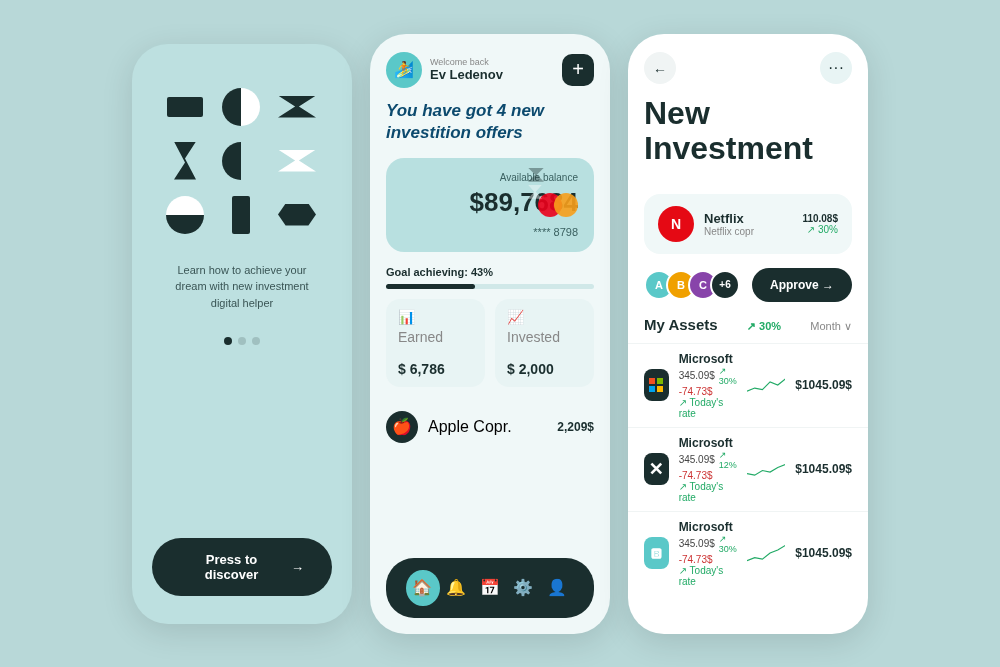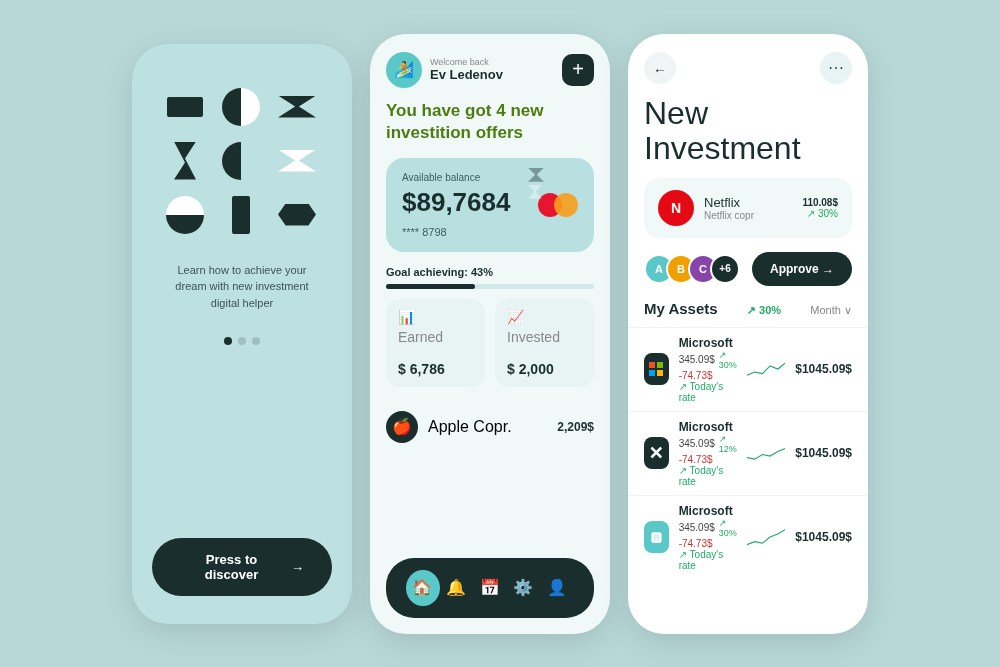--- a/index.html
+++ b/index.html
@@ -168,32 +168,34 @@
       width: 32px; height: 32px;
       background: #1a2e2e;
       border-radius: 10px;
       display: flex; align-items: center; justify-content: center;
       color: white; font-size: 20px; cursor: pointer;
     }
     .s2-headline {
       padding: 0 16px 14px;
       font-size: 17px;
       font-weight: 600;
-      color: #4d7c0f;
+      color: #0c4a6e;
       line-height: 1.3;
+      font-style: italic;
     }
     .s2-headline strong { font-weight: 800; }
 
     .balance-card {
       margin: 0 16px 14px;
       background: #b8e0e0;
       border-radius: 18px;
       padding: 14px 16px;
       position: relative;
       overflow: hidden;
+      text-align: right;
     }
     .balance-label { font-size: 10px; color: #3a6060; margin-bottom: 4px; }
     .balance-amount { font-size: 26px; font-weight: 800; color: #1a2e2e; }
     .balance-card-number { font-size: 11px; color: #3a6060; margin-top: 8px; }
     .balance-card-logo {
       position: absolute;
       right: 16px;
       top: 50%;
       transform: translateY(-50%);
       display: flex;
@@ -301,44 +303,44 @@
     .s3-more {
       width: 32px; height: 32px;
       background: #e8f4f4;
       border-radius: 50%;
       display: flex; align-items: center; justify-content: center;
       cursor: pointer;
       font-size: 16px;
       color: #1a2e2e;
     }
     .s3-title {
-      padding: 4px 16px 12px;
+      padding: 4px 16px 28px;
       font-size: 32px;
-      font-weight: 400;
+      font-weight: 700;
       color: #1a2e2e;
       line-height: 1.1;
     }
 
     .invest-card {
       margin: 0 16px 14px;
       background: #f0f8f8;
       border-radius: 16px;
       padding: 12px 14px;
       display: flex;
       align-items: center;
       gap: 10px;
     }
     .invest-logo {
       width: 36px; height: 36px; border-radius: 50%;
       background: #e50914;
       display: flex; align-items: center; justify-content: center;
       font-weight: 900; color: white; font-size: 14px;
     }
     .invest-info { flex: 1; }
-    .invest-name { font-size: 13px; font-weight: 400; color: #1a2e2e; }
+    .invest-name { font-size: 13px; font-weight: 700; color: #1a2e2e; }
     .invest-sub { font-size: 10px; color: #888; }
     .invest-price { text-align: right; }
     .invest-amount { font-size: 10px; font-weight: 700; color: #1a2e2e; }
     .invest-change { font-size: 10px; color: #22aa66; }
 
     .investor-avatars {
       display: flex;
       align-items: center;
       margin: 0 16px 14px;
       gap: 6px;

